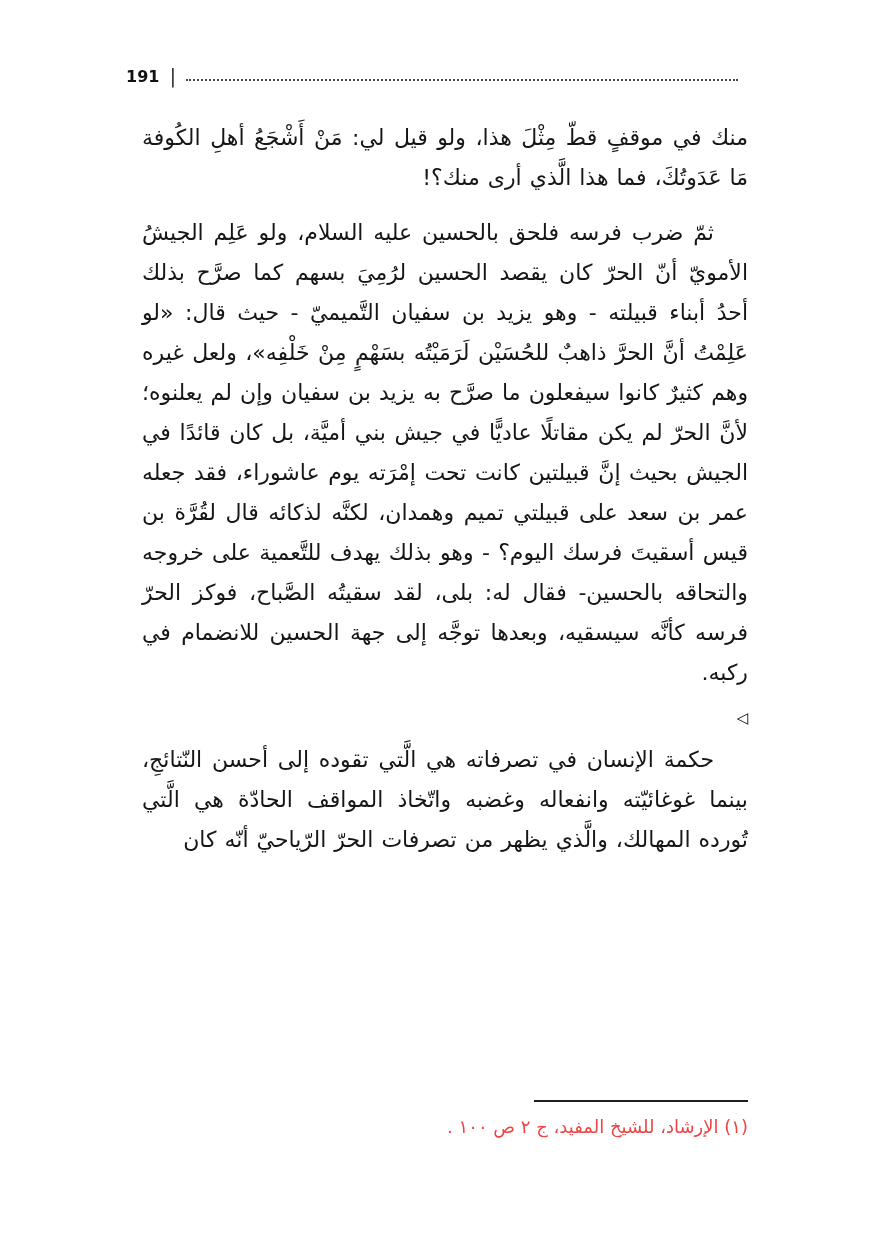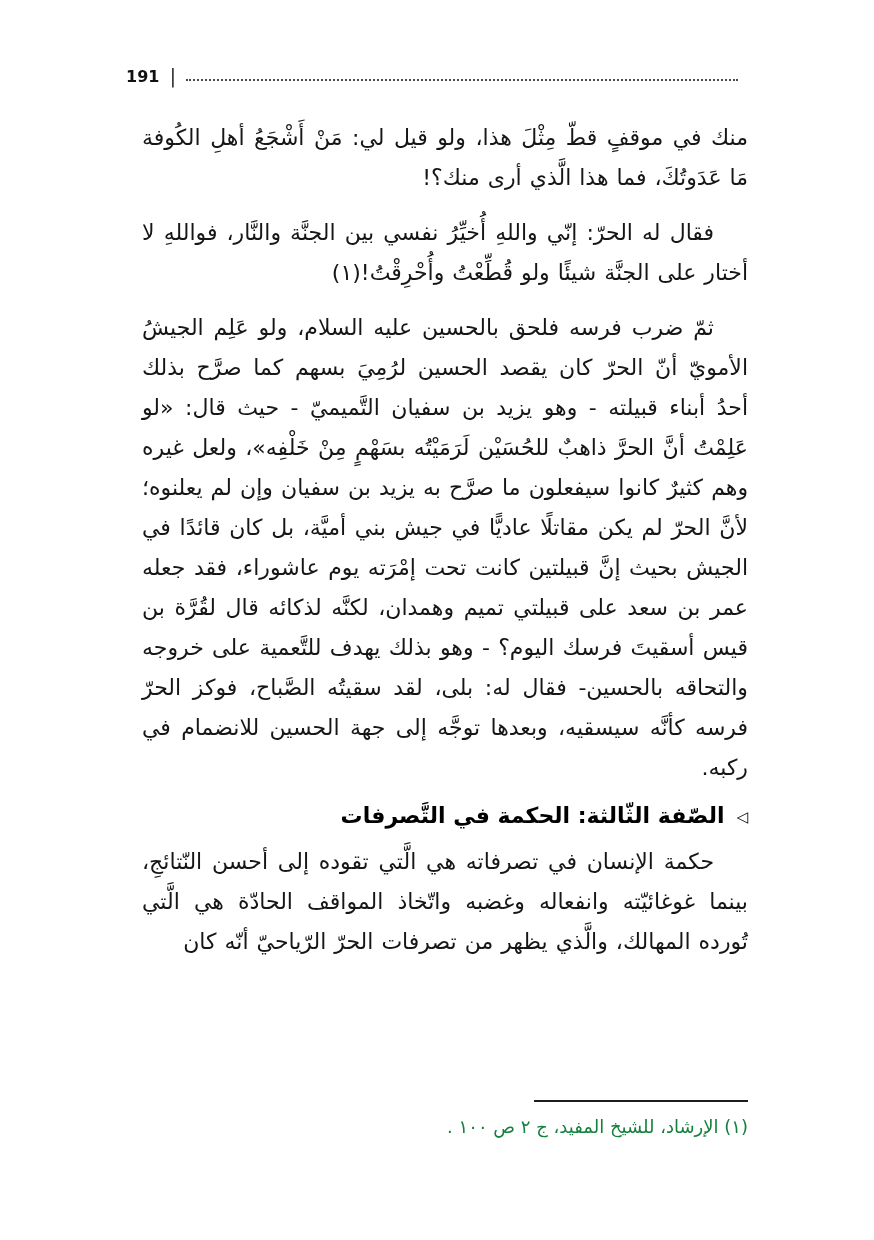--- a/index.html
+++ b/index.html
@@ -90,43 +90,41 @@
     bottom: 98px;
   }
   .footnote-rule {
     width: 214px;
     border-top: 2px solid #1d1d1d;
     margin-bottom: 10px;
   }
   .footnote-text {
     font-size: 18px;
     line-height: 30px;
-    color: #15803d;
+    color: #ef4444;
   }
 </style>
 </head>
 <body>
 
 <div class="page">
 
   <div class="header">
     <span class="header-dots"></span>
     <span class="header-divider">|</span>
     <span class="page-number">191</span>
   </div>
 
   <p class="body-para">منك في موقفٍ قطّ مِثْلَ هذا، ولو قيل لي: مَنْ أَشْجَعُ أهلِ الكُوفة مَا عَدَوتُكَ، فما هذا الَّذي أرى منك؟!</p>
 
-  <p class="body-para indent">فقال له الحرّ: إنّي واللهِ أُخيِّرُ نفسي بين الجنَّة والنَّار، فواللهِ لا أختار على الجنَّة شيئًا ولو قُطِّعْتُ وأُحْرِقْتُ!(١)</p>
 
   <p class="body-para indent">ثمّ ضرب فرسه فلحق بالحسين عليه السلام، ولو عَلِم الجيشُ الأمويّ أنّ الحرّ كان يقصد الحسين لرُمِيَ بسهم كما صرَّح بذلك أحدُ أبناء قبيلته - وهو يزيد بن سفيان التَّميميّ - حيث قال: «لو عَلِمْتُ أنَّ الحرَّ ذاهبٌ للحُسَيْن لَرَمَيْتُه بسَهْمٍ مِنْ خَلْفِه»، ولعل غيره وهم كثيرٌ كانوا سيفعلون ما صرَّح به يزيد بن سفيان وإن لم يعلنوه؛ لأنَّ الحرّ لم يكن مقاتلًا عاديًّا في جيش بني أميَّة، بل كان قائدًا في الجيش بحيث إنَّ قبيلتين كانت تحت إمْرَته يوم عاشوراء، فقد جعله عمر بن سعد على قبيلتي تميم وهمدان، لكنَّه لذكائه قال لقُرَّة بن قيس أسقيتَ فرسك اليوم؟ - وهو بذلك يهدف للتَّعمية على خروجه والتحاقه بالحسين- فقال له: بلى، لقد سقيتُه الصَّباح، فوكز الحرّ فرسه كأنَّه سيسقيه، وبعدها توجَّه إلى جهة الحسين للانضمام في ركبه.</p>
 
   <div class="section-heading">
     <span class="triangle-bullet">◁</span>
-    <span class="section-heading-text">الصّفة الثّالثة: الحكمة في التَّصرفات</span>
   </div>
 
   <p class="body-para indent">حكمة الإنسان في تصرفاته هي الَّتي تقوده إلى أحسن النّتائجِ، بينما غوغائيّته وانفعاله وغضبه واتّخاذ المواقف الحادّة هي الَّتي تُورده المهالك، والَّذي يظهر من تصرفات الحرّ الرّياحيّ أنّه كان</p>
 
   <div class="footnote-block">
     <div class="footnote-rule"></div>
     <div class="footnote-text">(١) الإرشاد، للشيخ المفيد، ج ٢ ص ١٠٠ .</div>
   </div>
 
 </div>

